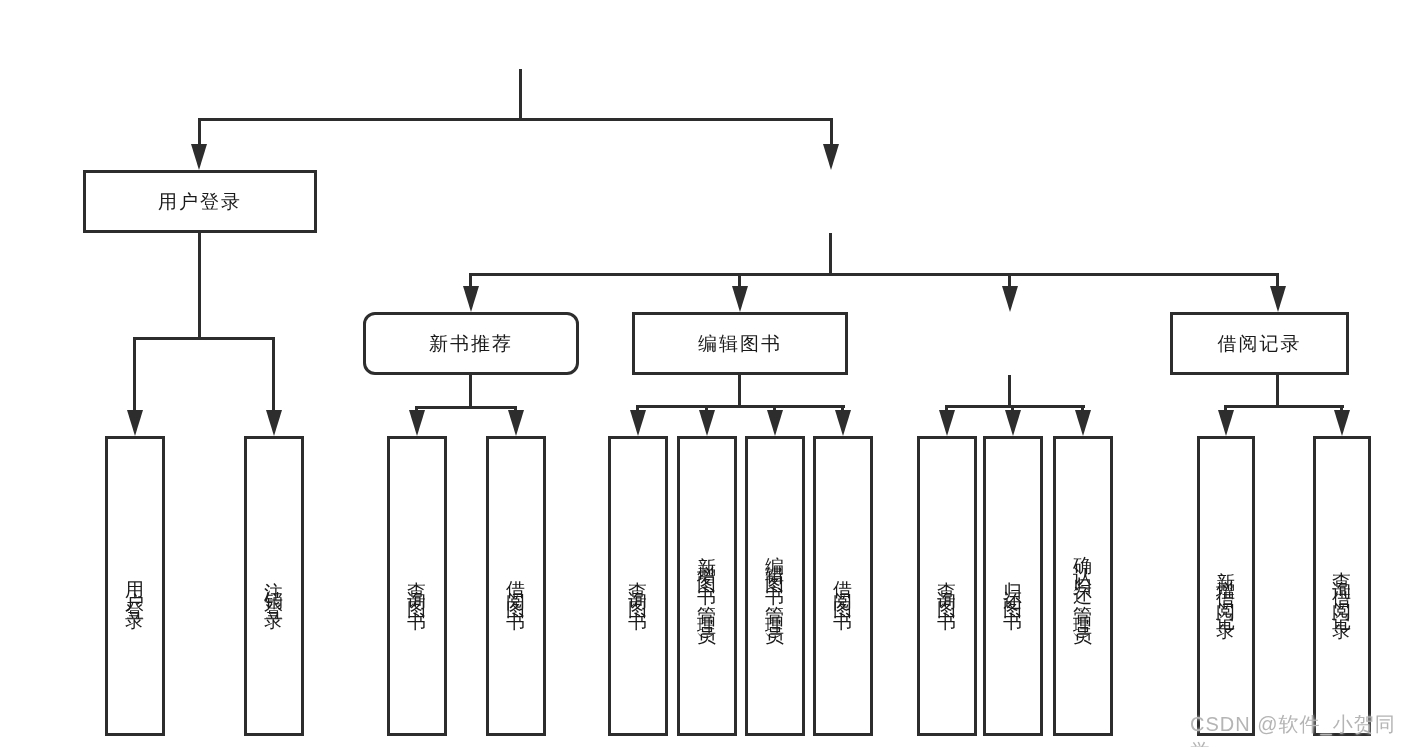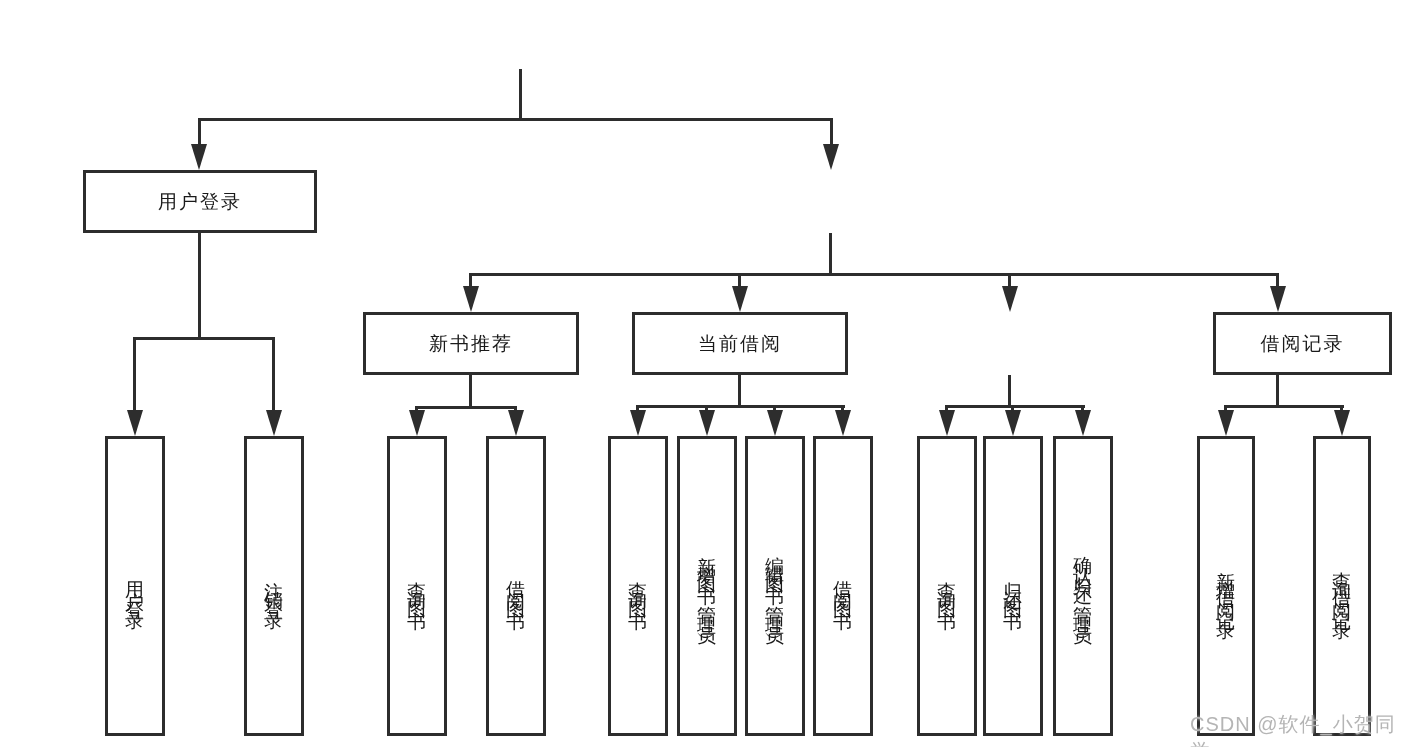--- a/index.html
+++ b/index.html
@@ -97,23 +97,23 @@
   <div class="hline" style="left:469px; top:273px; width:810px;"></div>
   <div class="vline" style="left:469px; top:273px; height:13px;"></div>
   <div class="arrow" style="left:463px; top:286px;"></div>
   <div class="vline" style="left:738px; top:273px; height:13px;"></div>
   <div class="arrow" style="left:732px; top:286px;"></div>
   <div class="vline" style="left:1008px; top:273px; height:13px;"></div>
   <div class="arrow" style="left:1002px; top:286px;"></div>
   <div class="vline" style="left:1276px; top:273px; height:13px;"></div>
   <div class="arrow" style="left:1270px; top:286px;"></div>
 
-  <div class="box" style="left:363px; top:312px; width:216px; height:63px;">新书推荐</div>
-  <div class="box" style="left:632px; top:312px; width:216px; height:63px;">当前借阅</div>
-  <div class="box" style="left:1170px; top:312px; width:179px; height:63px;margin-left:43px;">借阅记录</div>
+  <div class="box" style="left:363px; top:312px; width:216px; height:63px;border-radius:12px;">新书推荐</div>
+  <div class="box" style="left:632px; top:312px; width:216px; height:63px;">编辑图书</div>
+  <div class="box" style="left:1170px; top:312px; width:179px; height:63px;">借阅记录</div>
 
   <div class="vline" style="left:469px; top:375px; height:31px;"></div>
   <div class="hline" style="left:415px; top:406px; width:102px;"></div>
   <div class="vline" style="left:415px; top:406px; height:4px;"></div>
   <div class="arrow" style="left:409px; top:410px;"></div>
   <div class="vline" style="left:514px; top:406px; height:4px;"></div>
   <div class="arrow" style="left:508px; top:410px;"></div>
   <div class="box leaf" style="left:387px; top:436px; width:60px; height:300px;">
     <span class="vtext">查询图书</span>
   </div>

